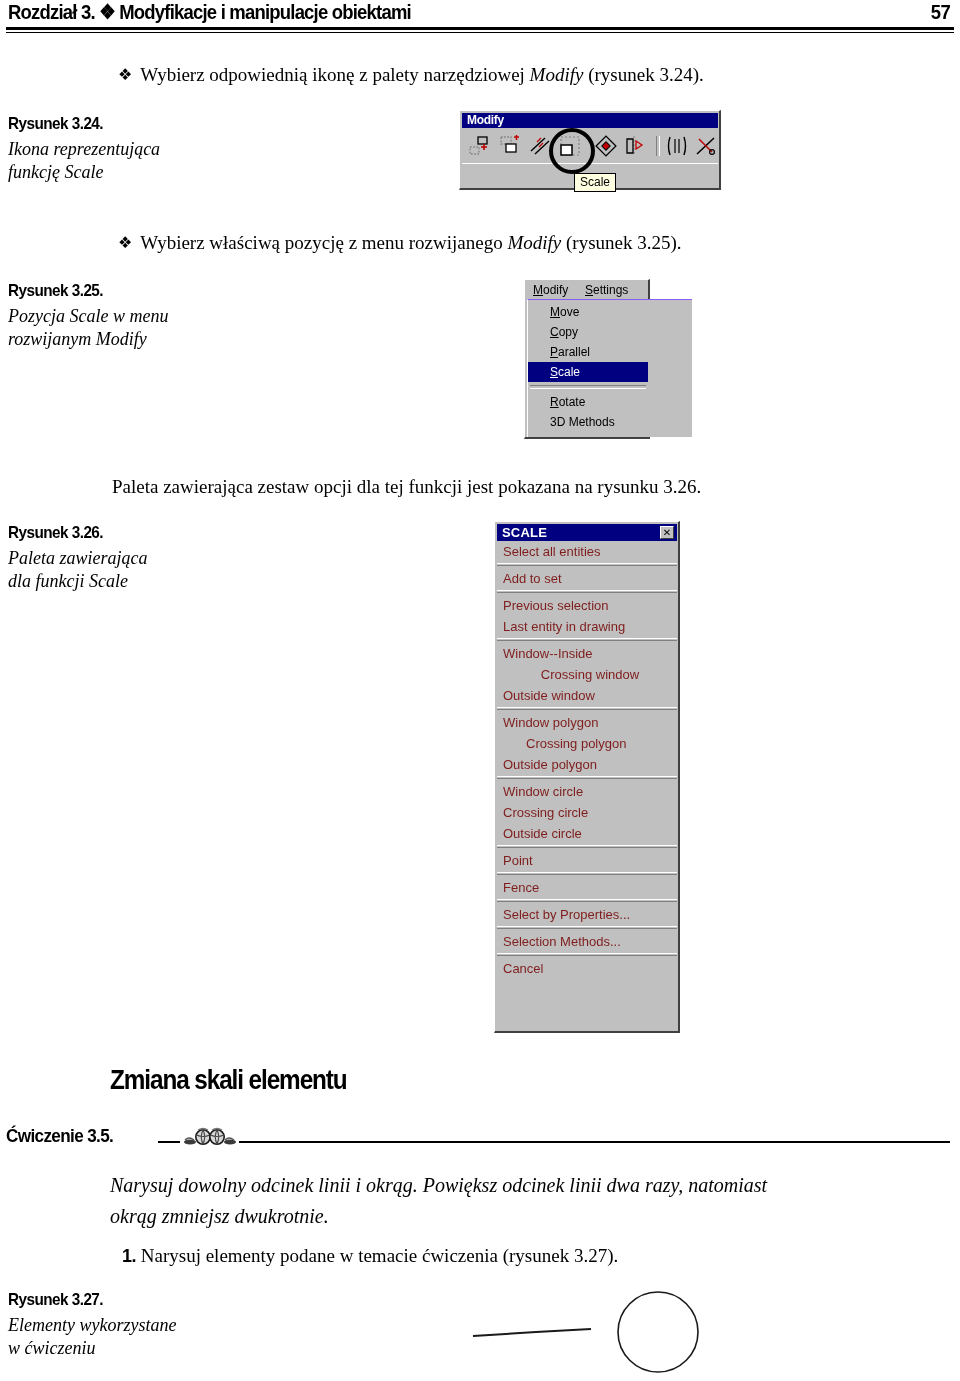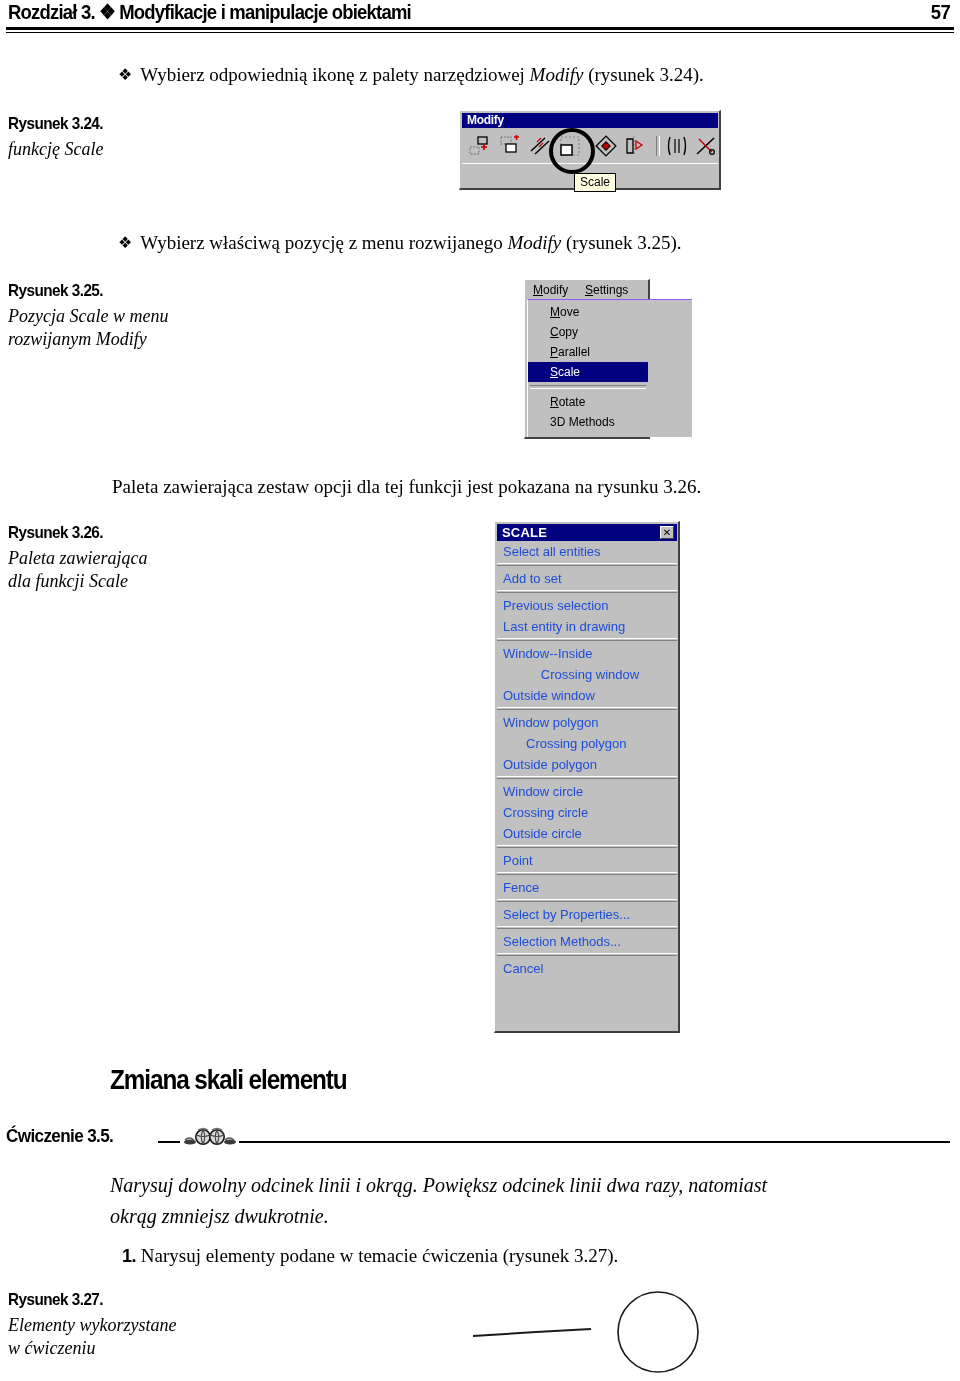--- a/index.html
+++ b/index.html
@@ -295,21 +295,21 @@
     background: #c0c0c0;
   }
   .sp-item {
     position: absolute;
     left: 0px;
     width: 180px;
     height: 39px;
     font-family: "Liberation Sans", sans-serif;
     font-size: 13px;
     line-height: 21px;
-    color: #1d4ed8;
+    color: #7f1d1d;
     white-space: nowrap;
     box-sizing: border-box;
     padding-left: 6px;
   }
   .sp-divider {
     position: absolute;
     left: 0px;
     width: 180px;
     height: 3px;
     border-top: 1px solid #ffffff;
@@ -399,20 +399,21 @@
   <div class="header-rule-thick"></div>
   <div class="header-rule-thin"></div>
 </div>
 
 <div class="bullet-line" style="left:118px; top:63px;">
   <span class="bullet-glyph">❖</span><span>Wybierz odpowiednią ikonę z palety narzędziowej </span><span class="ital">Modify</span><span> (rysunek 3.24).</span>
 </div>
 
 <div class="fig-caption" style="top:114px;">
   <span class="fig-num">Rysunek 3.24.</span>
+  <span class="fig-desc">Ikona reprezentująca</span>
   <span class="fig-desc">funkcję Scale</span>
 </div>
 
 <div class="win win-outer" id="modify-toolbar">
 
   <div class="tb-titlebar">
     <span class="tb-title-text">Modify</span>
   </div>
 
   <div class="tb-iconrow">

